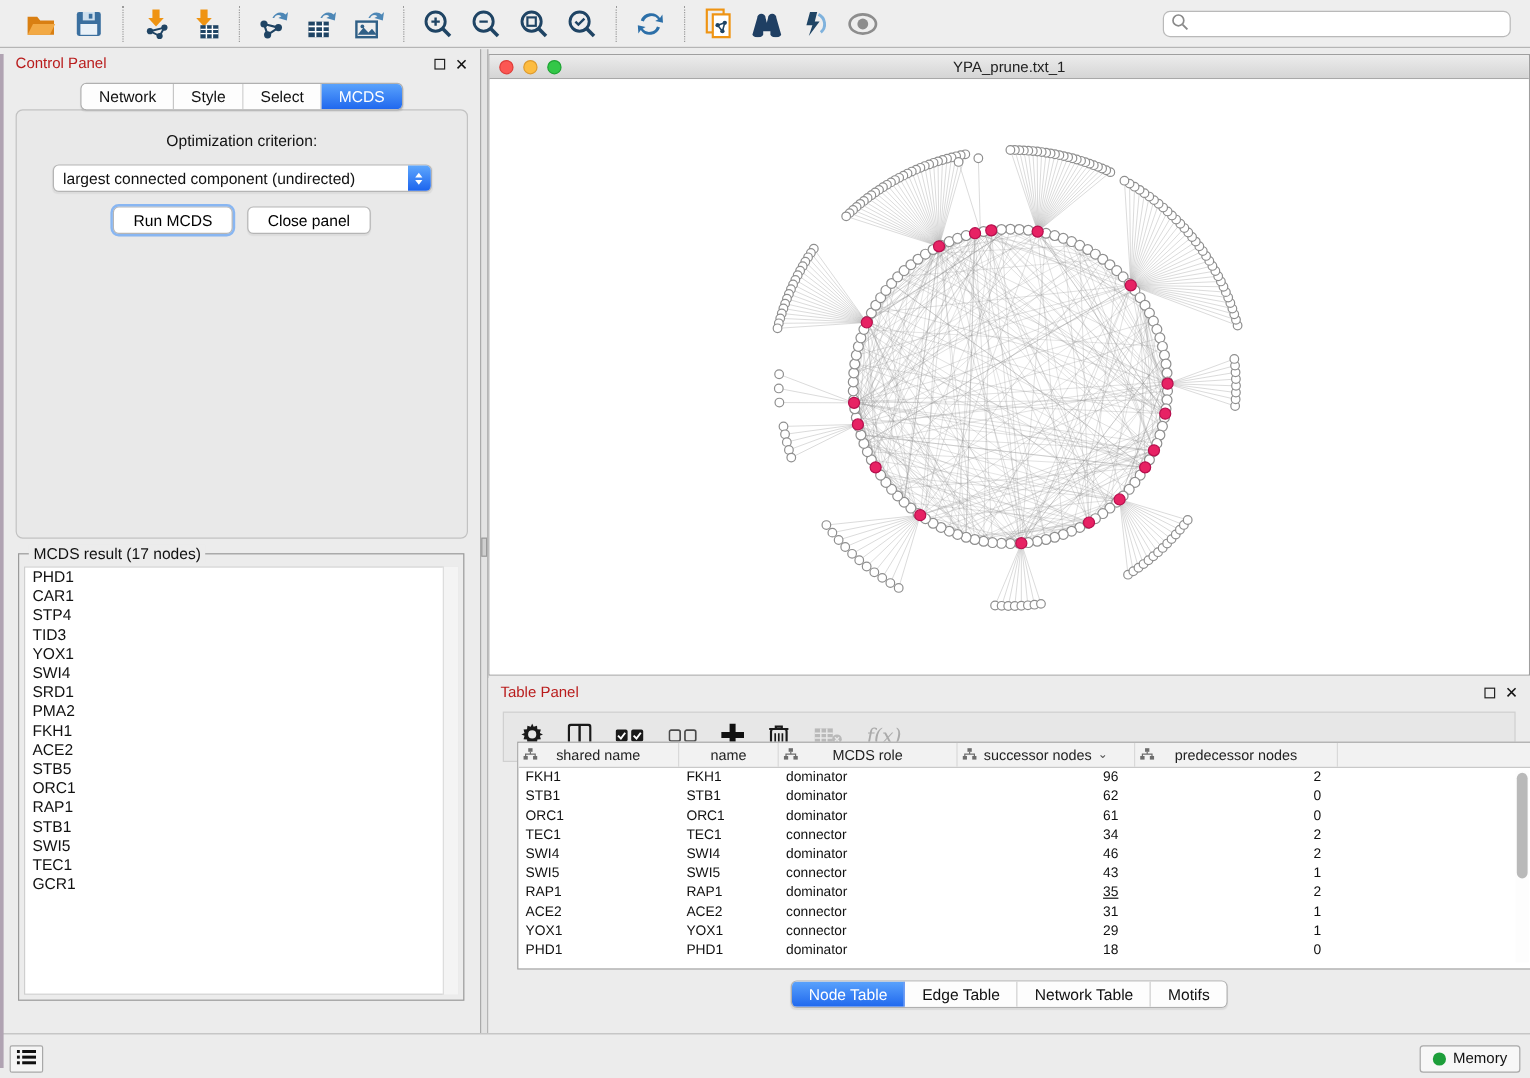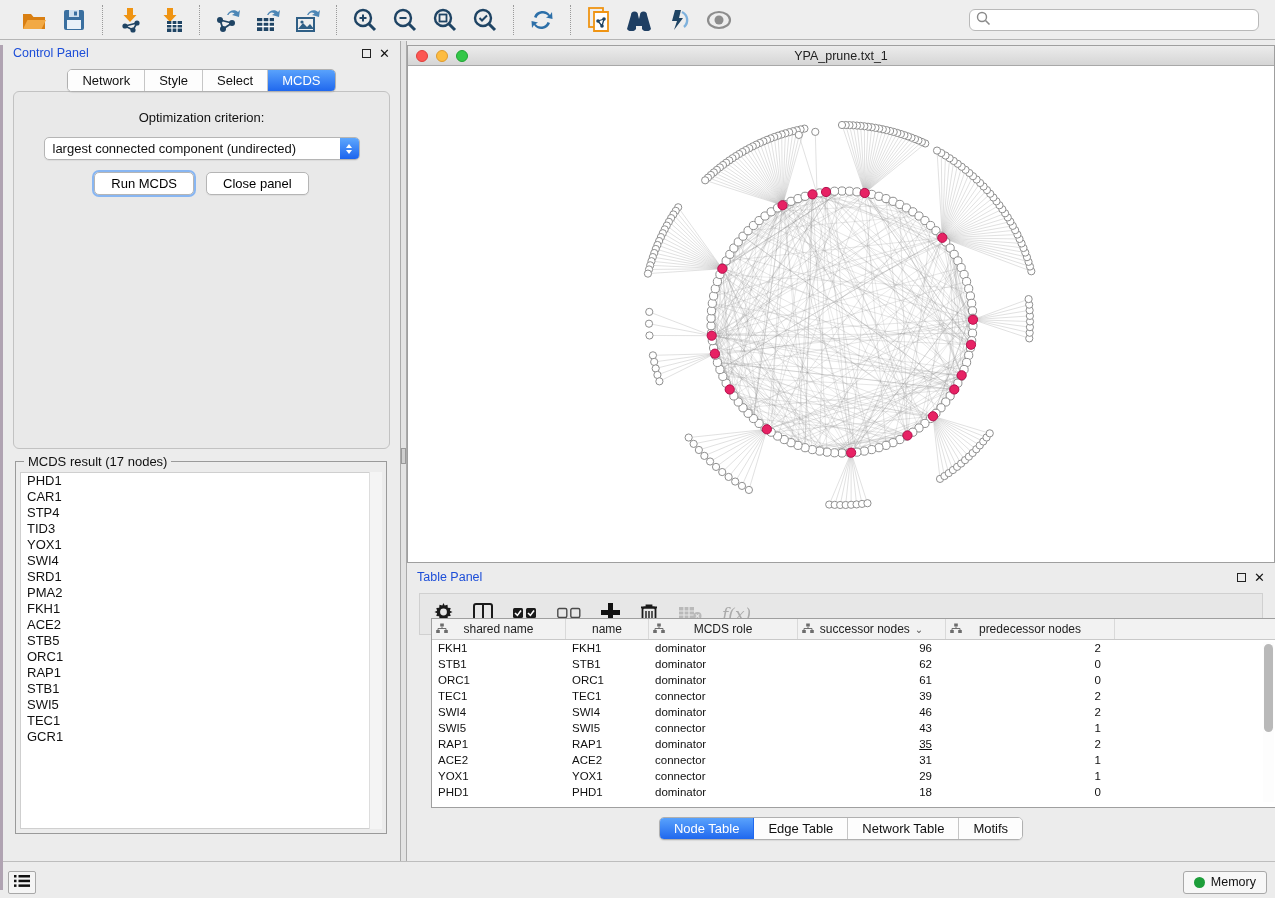--- a/index.html
+++ b/index.html
@@ -19,21 +19,21 @@
   .tb-btn { width:32px; height:30px; display:flex; align-items:center; justify-content:center; cursor:pointer; }
   .tb-btn svg { display:block; }
   .search-wrap { margin-left:auto; margin-right:8px; width:290px; height:22px; background:#fff;
     border:1px solid #b9b9b9; border-radius:6px; display:flex; align-items:center; padding:0 6px; }
   .search-wrap input { border:none; outline:none; flex:1; font-size:12px; background:transparent; }
 
   
   .main { position:absolute; left:0; top:41px; width:1275px; height:820px; }
   .control-panel { position:absolute; left:3px; top:0; width:397px; height:820px; background:#ececec; }
   .panel-title-row { height:24px; display:flex; align-items:center; padding:0 10px; }
-  .panel-title { font-size:12.5px; color:#1d4ed8; }
+  .panel-title { font-size:12.5px; color:#b91c1c; }
   .panel-wctl { margin-left:auto; display:flex; align-items:center; gap:8px; }
   .float-glyph { width:9px; height:9px; border:1.5px solid #222; display:inline-block; }
   .close-glyph { font-weight:bold; font-size:13px; line-height:9px; color:#111; cursor:pointer; }
 
   
   .seg { display:flex; border:1px solid #b0b0b0; border-radius:5px; background:#fff; overflow:hidden;
     box-shadow:0 1px 1px rgba(0,0,0,.08); }
   .seg .seg-item { padding:3px 14px; font-size:13px; border-right:1px solid #c6c6c6; cursor:pointer;
     background:#fdfdfd; color:#111; white-space:nowrap; }
   .seg .seg-item:last-child { border-right:none; }
@@ -1260,21 +1260,21 @@
                   <div class="td l" style="width: 134px;">ORC1</div>
                   <div class="td l" style="width: 83px;">ORC1</div>
                   <div class="td l" style="width: 149px;">dominator</div>
                   <div class="td r" style="width: 148px;">61</div>
                   <div class="td r" style="width: 169px;">0</div>
                 </div>
                 <div class="trow">
                   <div class="td l" style="width: 134px;">TEC1</div>
                   <div class="td l" style="width: 83px;">TEC1</div>
                   <div class="td l" style="width: 149px;">connector</div>
-                  <div class="td r" style="width: 148px;">39</div>
+                  <div class="td r" style="width: 148px;">34</div>
                   <div class="td r" style="width: 169px;">2</div>
                 </div>
                 <div class="trow">
                   <div class="td l" style="width: 134px;">SWI4</div>
                   <div class="td l" style="width: 83px;">SWI4</div>
                   <div class="td l" style="width: 149px;">dominator</div>
                   <div class="td r" style="width: 148px;">46</div>
                   <div class="td r" style="width: 169px;">2</div>
                 </div>
                 <div class="trow">

